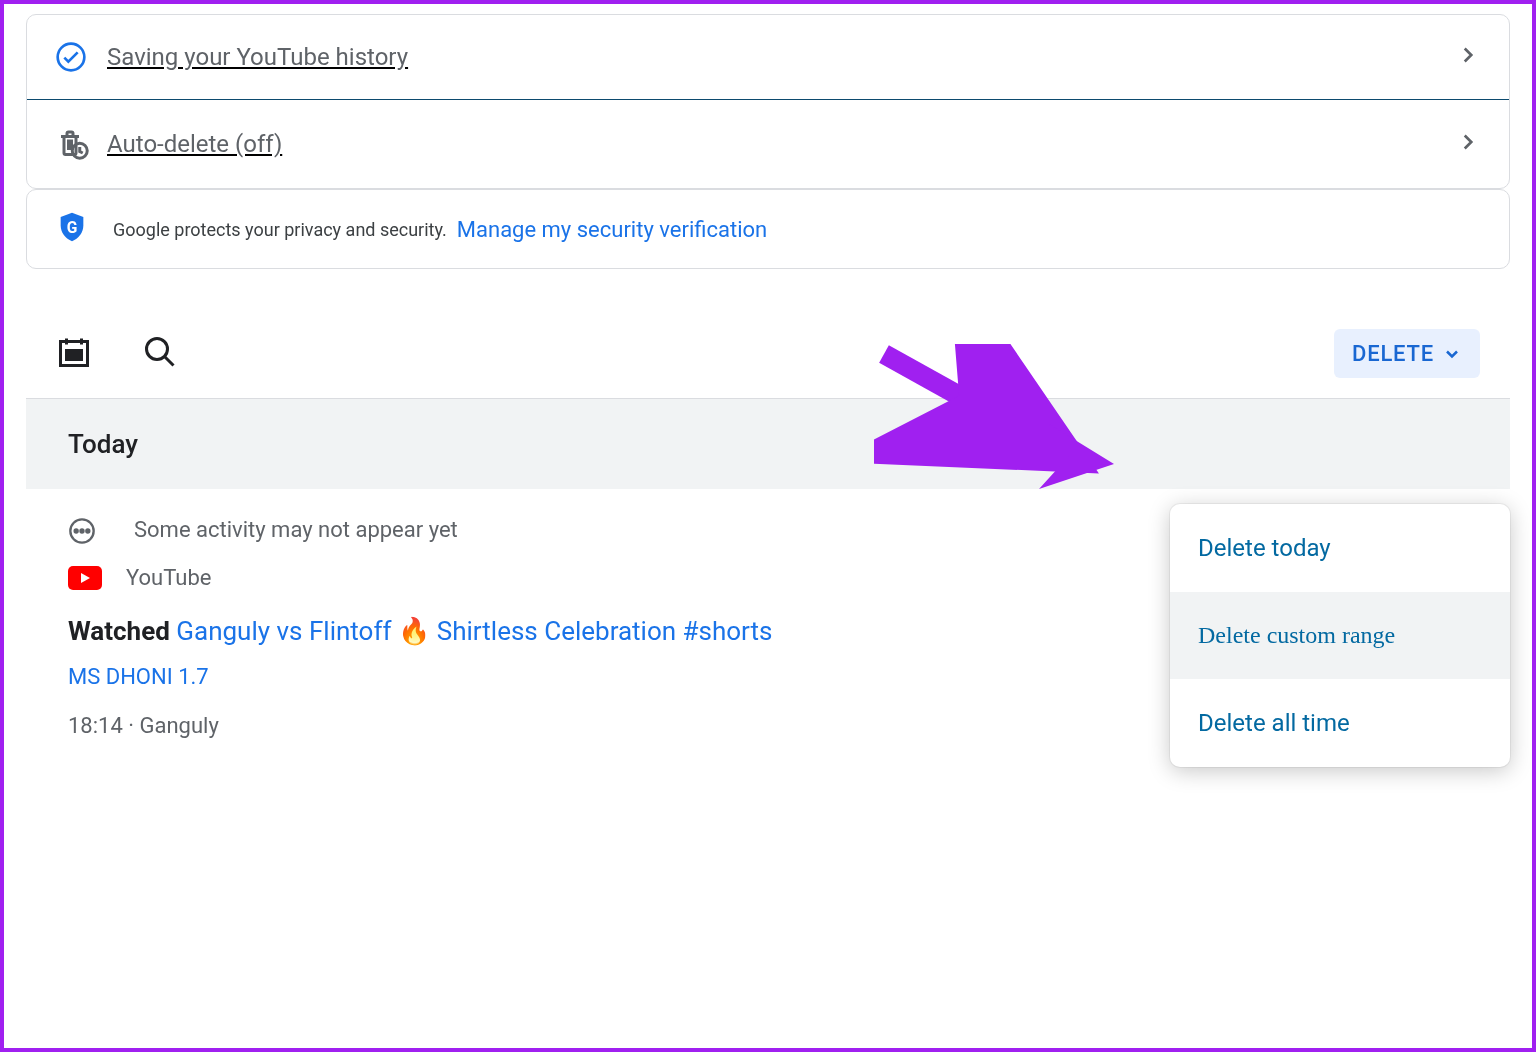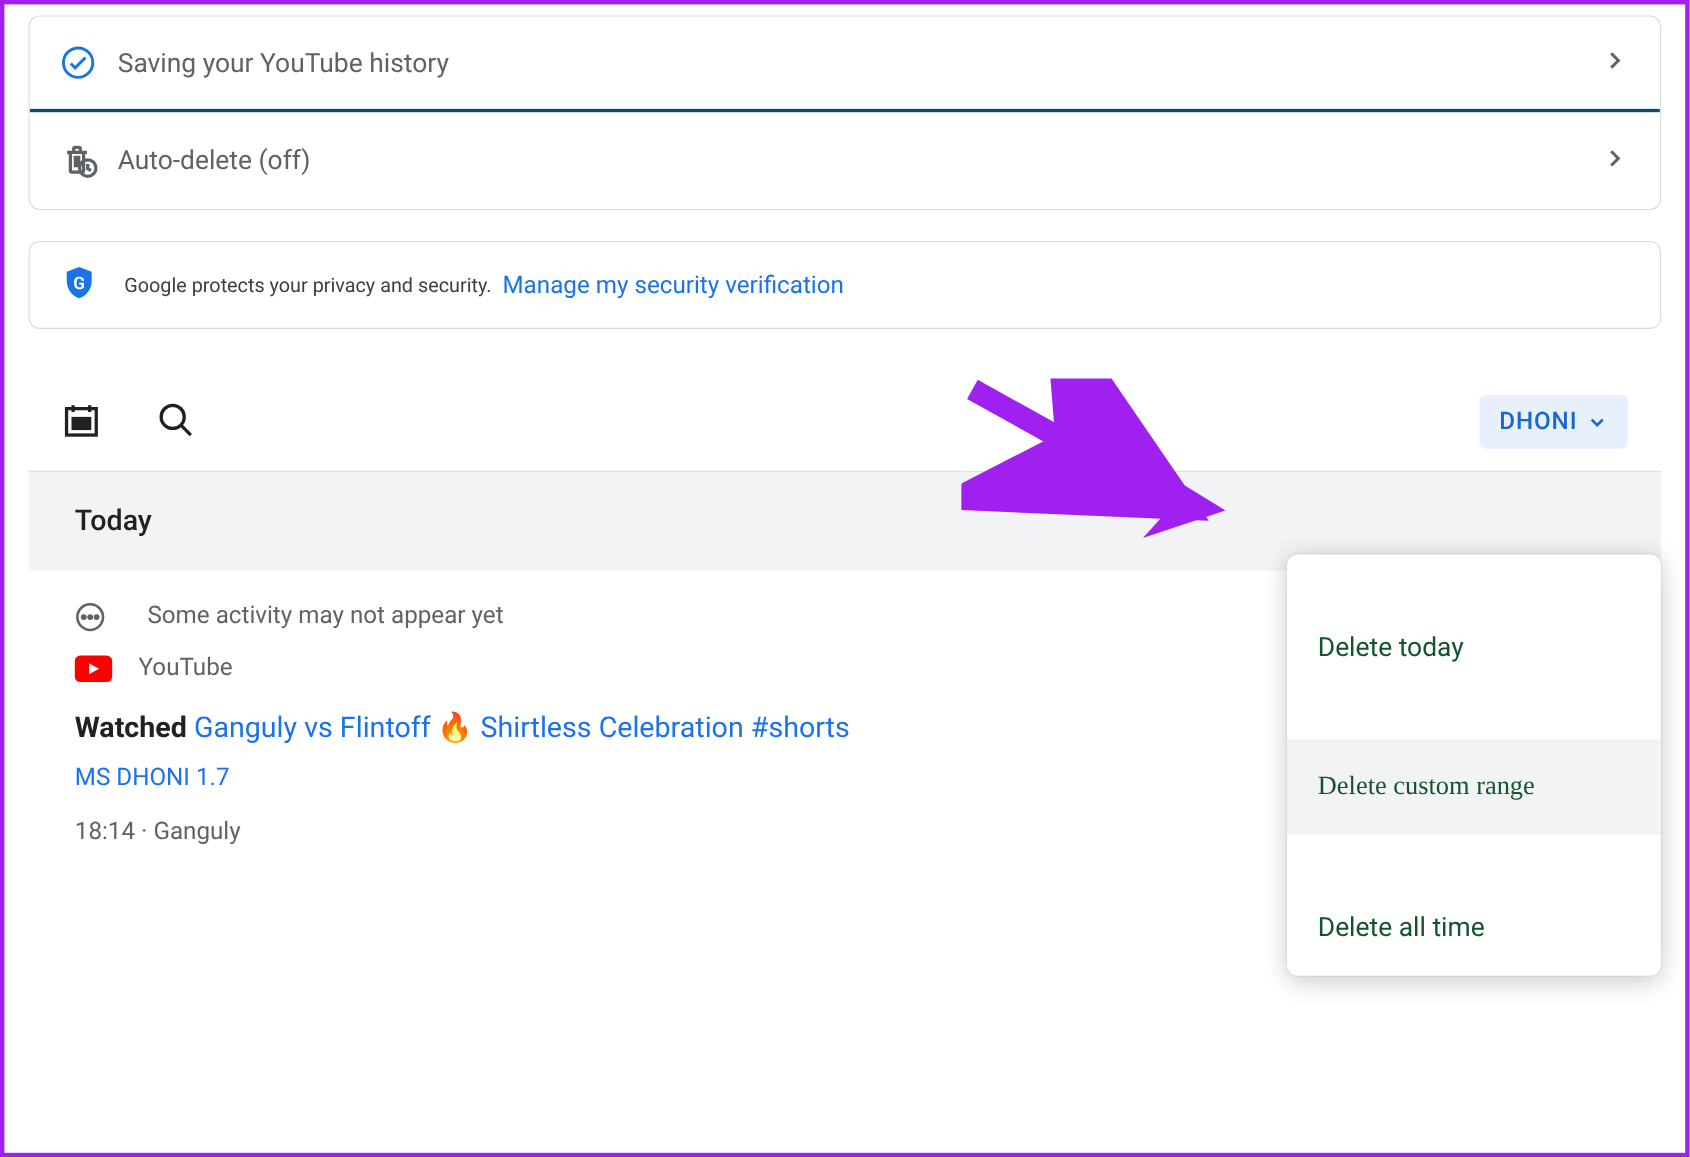--- a/index.html
+++ b/index.html
@@ -11,30 +11,30 @@
     border: 4px solid #a020f0;
     padding: 0;
     position: relative;
     overflow: hidden;
   }
   .container { padding: 10px 22px 0 22px; }
   .card {
     border: 1px solid #dadce0;
     border-radius: 10px;
     background: #fff;
-    margin-bottom: 28px;
     overflow: hidden;
+    text-decoration: underline;
   }
   .row {
     display: flex;
     align-items: center;
     padding: 26px 28px;
     cursor: pointer;
   }
-  .row + .row-sep { border-top: 3px solid #0c4a6e; }
+  .row + .row-sep { border-top: 1px solid #0c4a6e; }
   .row-sep { border-top: 1px solid #dadce0; }
   .row-icon { width: 40px; display:flex; align-items:center; }
   .row-label {
     flex: 1;
     font-size: 24px;
     color: #5f6368;
     margin-left: 12px;
   }
   .chevron {
     color: #5f6368;
@@ -140,23 +140,22 @@
     width: 340px;
     background:#fff;
     border-radius:10px;
     box-shadow: 0 4px 22px rgba(0,0,0,0.22), 0 0 0 1px rgba(0,0,0,0.05);
     z-index:50;
     overflow:hidden;
   }
   .dropdown-item {
     padding: 30px 28px;
     font-size:24px;
-    color:#14532d;
+    color:#0369a1;
     cursor:pointer;
-    margin-top:40px;
   }
   .dropdown-item.hover { background:#f1f3f4;font-family:Liberation Serif, serif; }
   .arrow {
     position:absolute;
     left: 870px;
     top: 340px;
     z-index:60;
     pointer-events:none;
   }
 </style>
@@ -221,21 +220,21 @@
           </svg>
       </span>
       <span class="toolbar-icon">
         <svg width="36" height="36" viewBox="0 0 24 24" fill="none" stroke="#202124" stroke-width="2">
             <circle cx="10" cy="10" r="7"></circle>
             <path d="M15 15l6 6"></path>
           </svg>
       </span>
     </div>
     <div class="delete-btn">
-      <span>DHONI</span>
+      <span>DELETE</span>
       <svg width="20" height="20" viewBox="0 0 24 24" fill="none" stroke="#1967d2" stroke-width="3">
           <path d="M6 9l6 6 6-6"></path>
         </svg>
     </div>
   </div>
 
   <div class="divider"></div>
   <div class="section-header">Today</div>
 
   <div class="notice">

